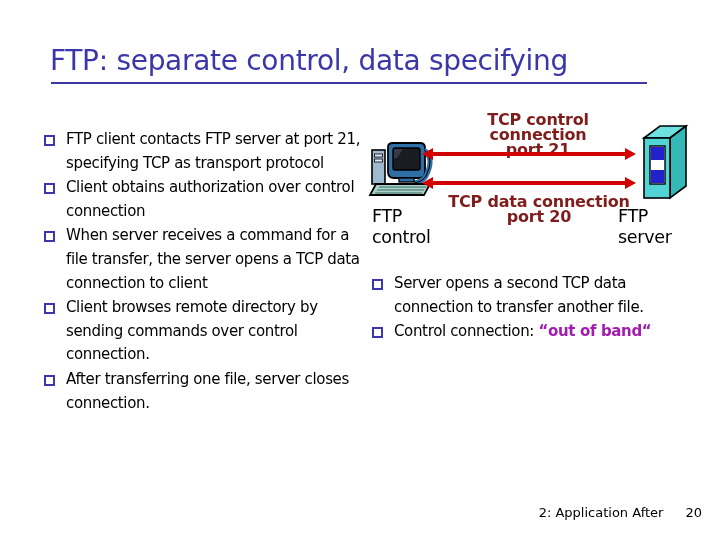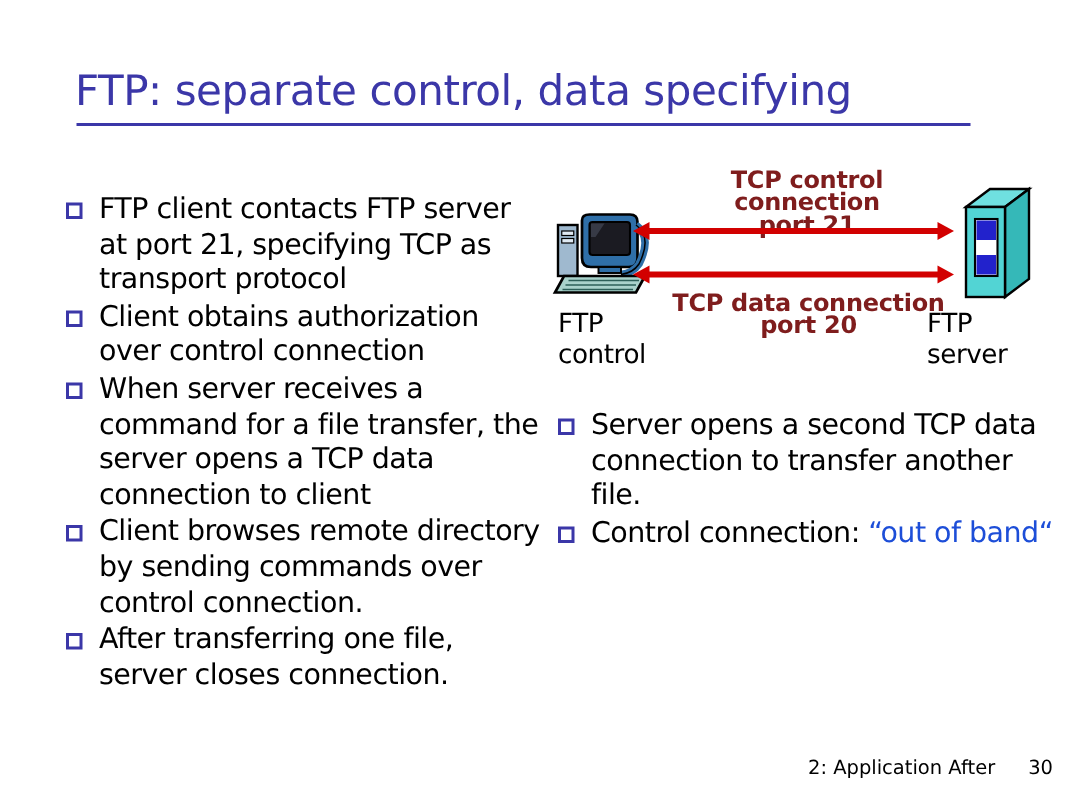--- a/index.html
+++ b/index.html
@@ -42,27 +42,27 @@
   .bullet-marker {
     flex:0 0 auto;
     width:11px; height:11px;
     border:2px solid #3b37a8;
     background:#ffffff;
     margin-top:7px;
     margin-right:11px;
   }
   .bullet-text {
     flex:1 1 auto;
-    font-size:19px;
+    font-size:15px;
     line-height:23.6px;
     color:#000000;
     font-family:"DejaVu Sans", sans-serif;
     letter-spacing:-0.35px;
   }
-  .hl-red { color:#1d4ed8; }
+  .hl-red { color:#a21caf;font-weight:bold; }
 
   #left-list  { left:44px; top:128px;  width:318px; }
   #right-list { left:372px; top:272px; width:330px; }
 
   
   #diagram { position:absolute; left:366px; top:110px; width:352px; height:150px; }
 
   .diag-label {
     position:absolute;
     color:#7f1d1d;
@@ -221,16 +221,16 @@
       <span class="bullet-marker"></span>
       <span class="bullet-text"><span>Server opens a second TCP data connection to transfer another file.</span><span class="hl-red"></span><span></span></span>
     </div>
     <div class="bullet-item">
       <span class="bullet-marker"></span>
       <span class="bullet-text"><span>Control connection: </span><span class="hl-red">“out of band“</span><span></span></span>
     </div>
   </div>
 
   <div id="footer">
-    <span>2: Application After</span><span class="page-no">30</span>
+    <span>2: Application After</span><span class="page-no">20</span>
   </div>
 
 </div>
 
 </body></html>

